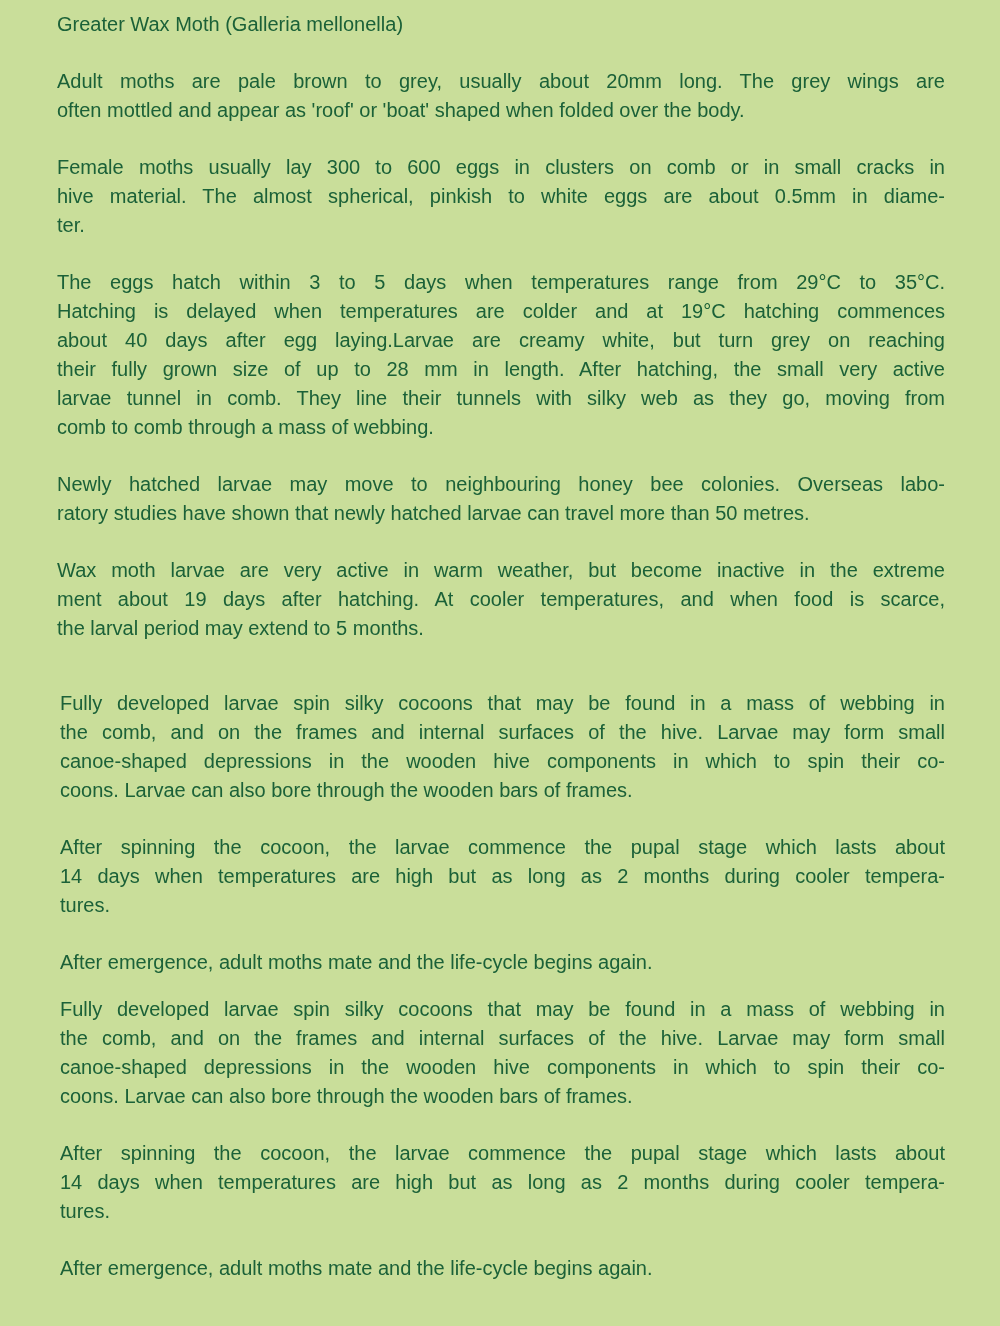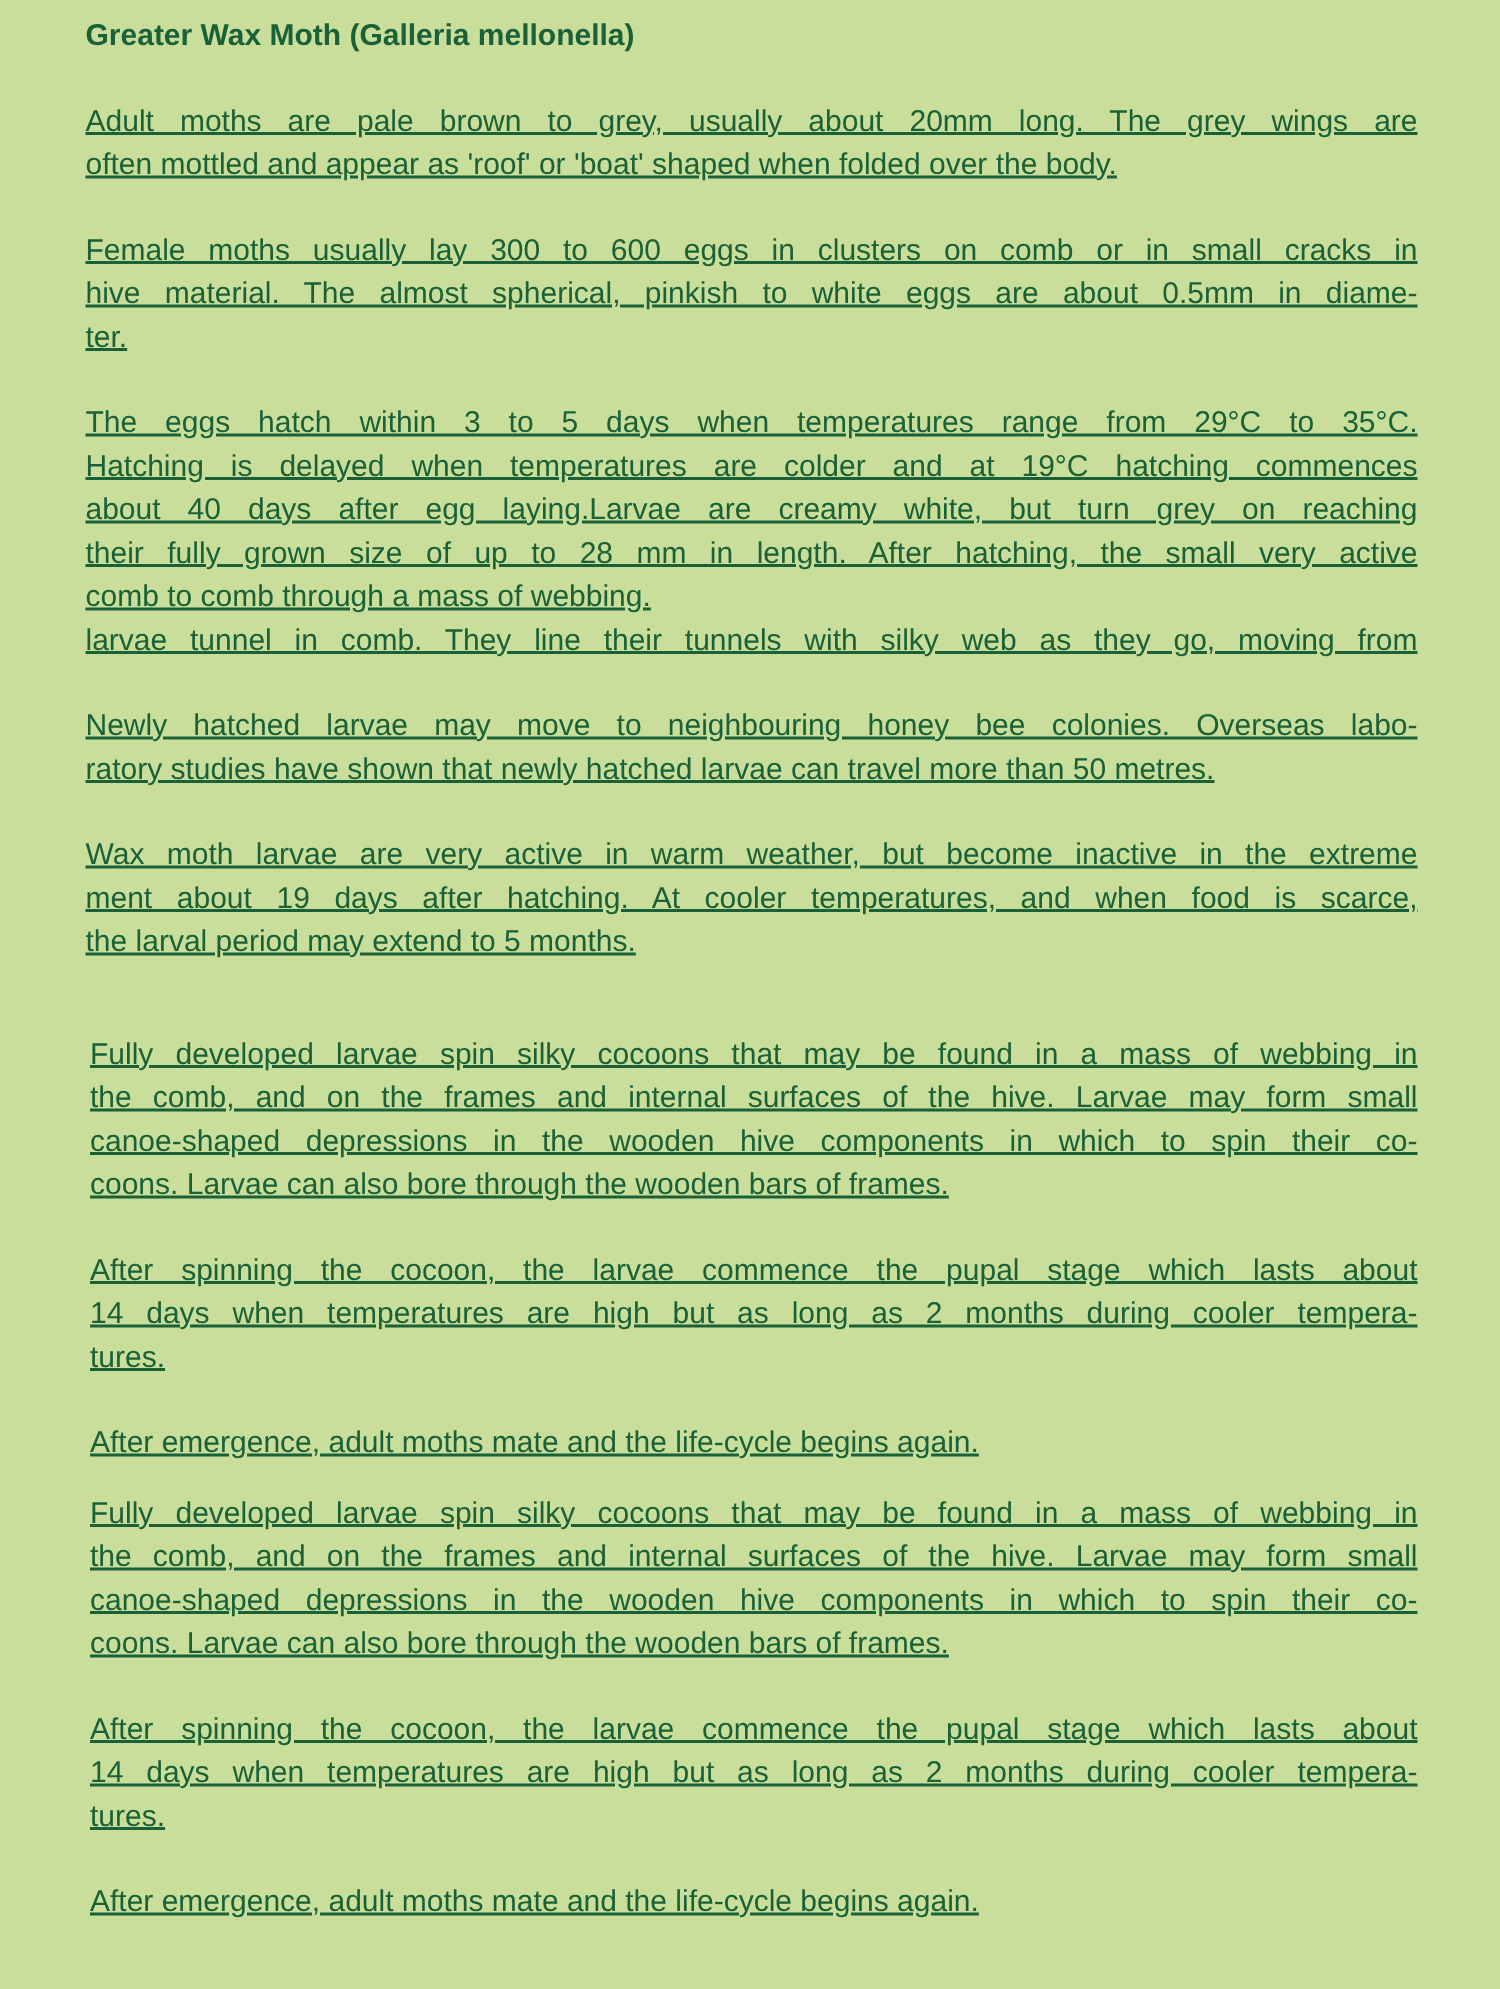--- a/index.html
+++ b/index.html
@@ -12,33 +12,32 @@
     padding: 10px 55px 0 57px;
     font-family: "Liberation Sans", "DejaVu Sans", sans-serif;
     font-size: 20px;
     line-height: 29px;
     color: #1b6138;
   }
   h1.doc-title {
     margin: 0;
     font-size: 20px;
     line-height: 29px;
-    font-weight: bold;
+    font-weight: normal;
     color: #1b6138;
   }
   .para { margin: 28px 0 0 0; }
   .para.xl-gap { margin-top: 46px; }
   .para.sm-gap { margin-top: 18px; }
   .para.group2 { padding-left: 3px; }
   .line {
     text-align: justify;
     text-align-last: justify;
     white-space: nowrap;
     height: 29px;
-    text-decoration: underline;
   }
   .line.line-last {
     text-align: right;
     text-align-last: left;
   }
 </style>
 </head>
 <body>
 
 <main>
@@ -53,22 +52,22 @@
       <div class="line">Female moths usually lay 300 to 600 eggs in clusters on comb or in small cracks in</div>
       <div class="line">hive material. The almost spherical, pinkish to white eggs are about 0.5mm in diame-</div>
       <div class="line line-last">ter.</div>
     </div>
 
   <div class="para">
       <div class="line">The eggs hatch within 3 to 5 days when temperatures range from 29°C to 35°C.</div>
       <div class="line">Hatching is delayed when temperatures are colder and at 19°C hatching commences</div>
       <div class="line">about 40 days after egg laying.Larvae are creamy white, but turn grey on reaching</div>
       <div class="line">their fully grown size of up to 28 mm in length. After hatching, the small very active</div>
+      <div class="line">larvae tunnel in comb. They line their tunnels with silky web as they go, moving from</div>
       <div class="line line-last">comb to comb through a mass of webbing.</div>
-      <div class="line">larvae tunnel in comb. They line their tunnels with silky web as they go, moving from</div>
     </div>
 
   <div class="para">
       <div class="line">Newly hatched larvae may move to neighbouring honey bee colonies. Overseas labo-</div>
       <div class="line line-last">ratory studies have shown that newly hatched larvae can travel more than 50 metres.</div>
     </div>
 
   <div class="para">
       <div class="line">Wax moth larvae are very active in warm weather, but become inactive in the extreme</div>
       <div class="line">ment about 19 days after hatching. At cooler temperatures, and when food is scarce,</div>

